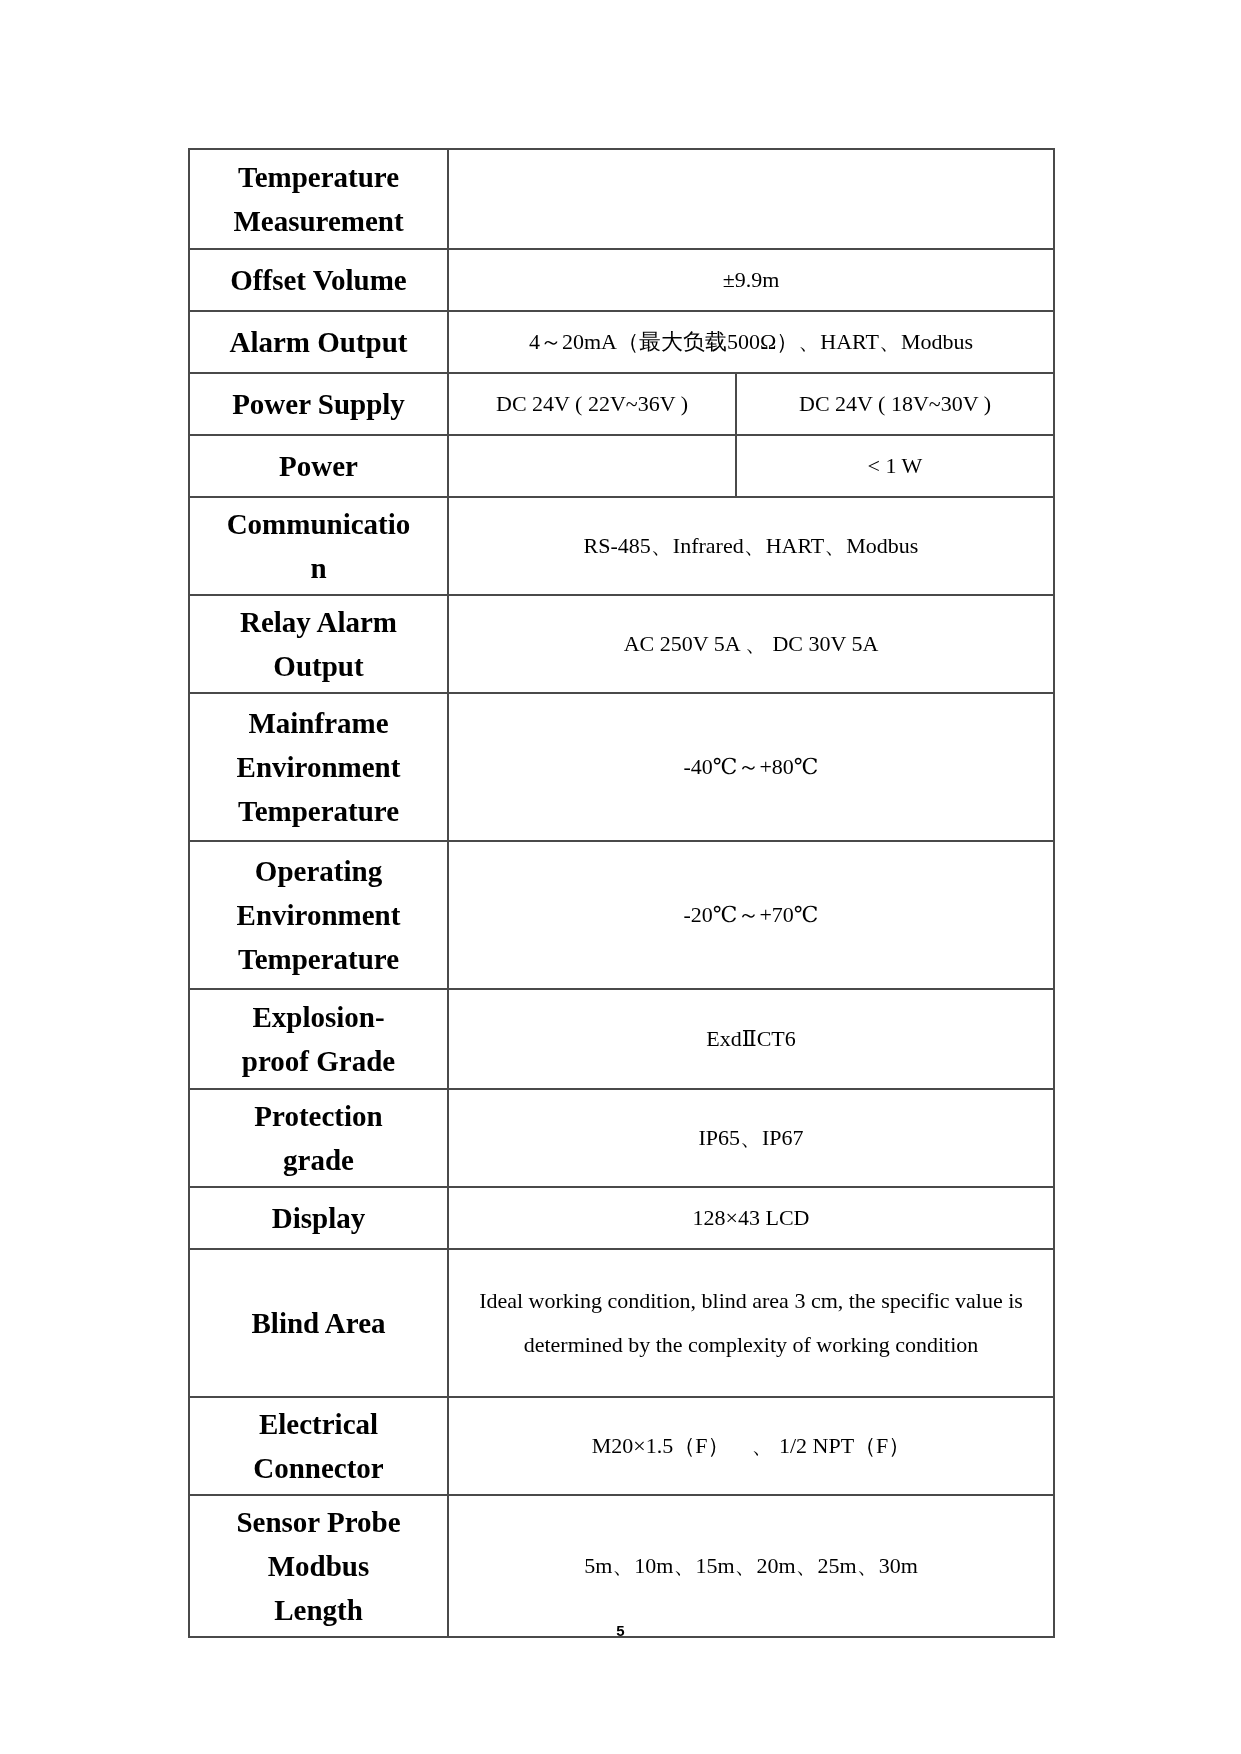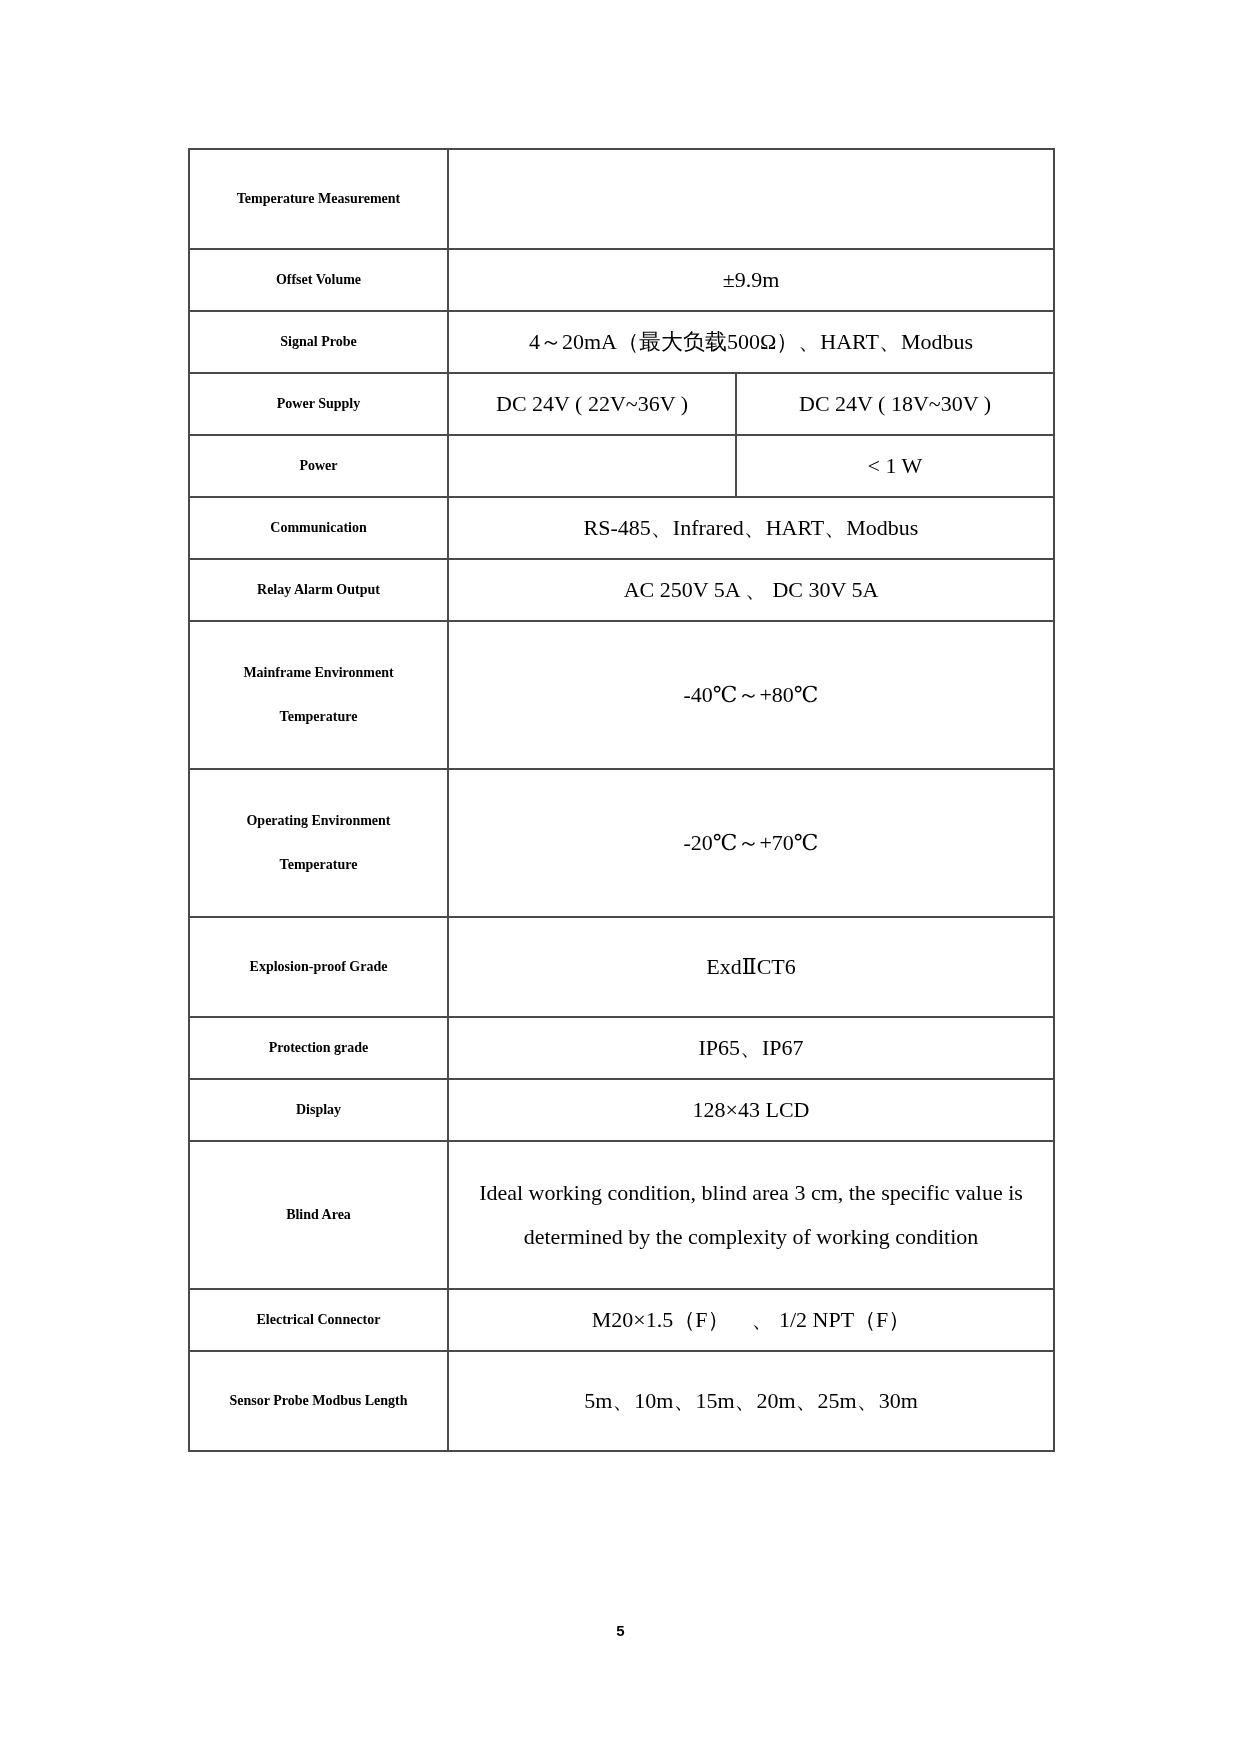--- a/index.html
+++ b/index.html
@@ -24,21 +24,21 @@
     border: 2px solid #4a4a4a;
     text-align: center;
     vertical-align: middle;
     font-size: 22px;
     line-height: 44px;
     padding: 8px 10px;
     word-wrap: break-word;
   }
   .spec-table td.label-cell {
     font-weight: bold;
-    font-size: 14px;
+    font-size: 29px;
     padding: 4px 30px;
   }
   .rh1 { height: 36px; }
   .rh2 { height: 100px; }
   .rh3 { height: 148px; }
   .blind-value { padding: 0 24px !important; }
   .page-footer {
     position: absolute;
     top: 1622px;
     left: 0;
@@ -62,21 +62,21 @@
   <tbody>
     <tr class="rh2">
       <td class="label-cell">Temperature Measurement</td>
       <td colspan="2"></td>
     </tr>
     <tr class="rh1">
       <td class="label-cell">Offset Volume</td>
       <td colspan="2">±9.9m</td>
     </tr>
     <tr class="rh1">
-      <td class="label-cell">Signal Probe</td>
+      <td class="label-cell">Alarm Output</td>
       <td colspan="2">4～20mA（最大负载500Ω）、HART、Modbus</td>
     </tr>
     <tr class="rh1">
       <td class="label-cell">Power Supply</td>
       <td>DC 24V ( 22V~36V )</td>
       <td>DC 24V ( 18V~30V )</td>
     </tr>
     <tr class="rh1">
       <td class="label-cell">Power</td>
       <td></td>

